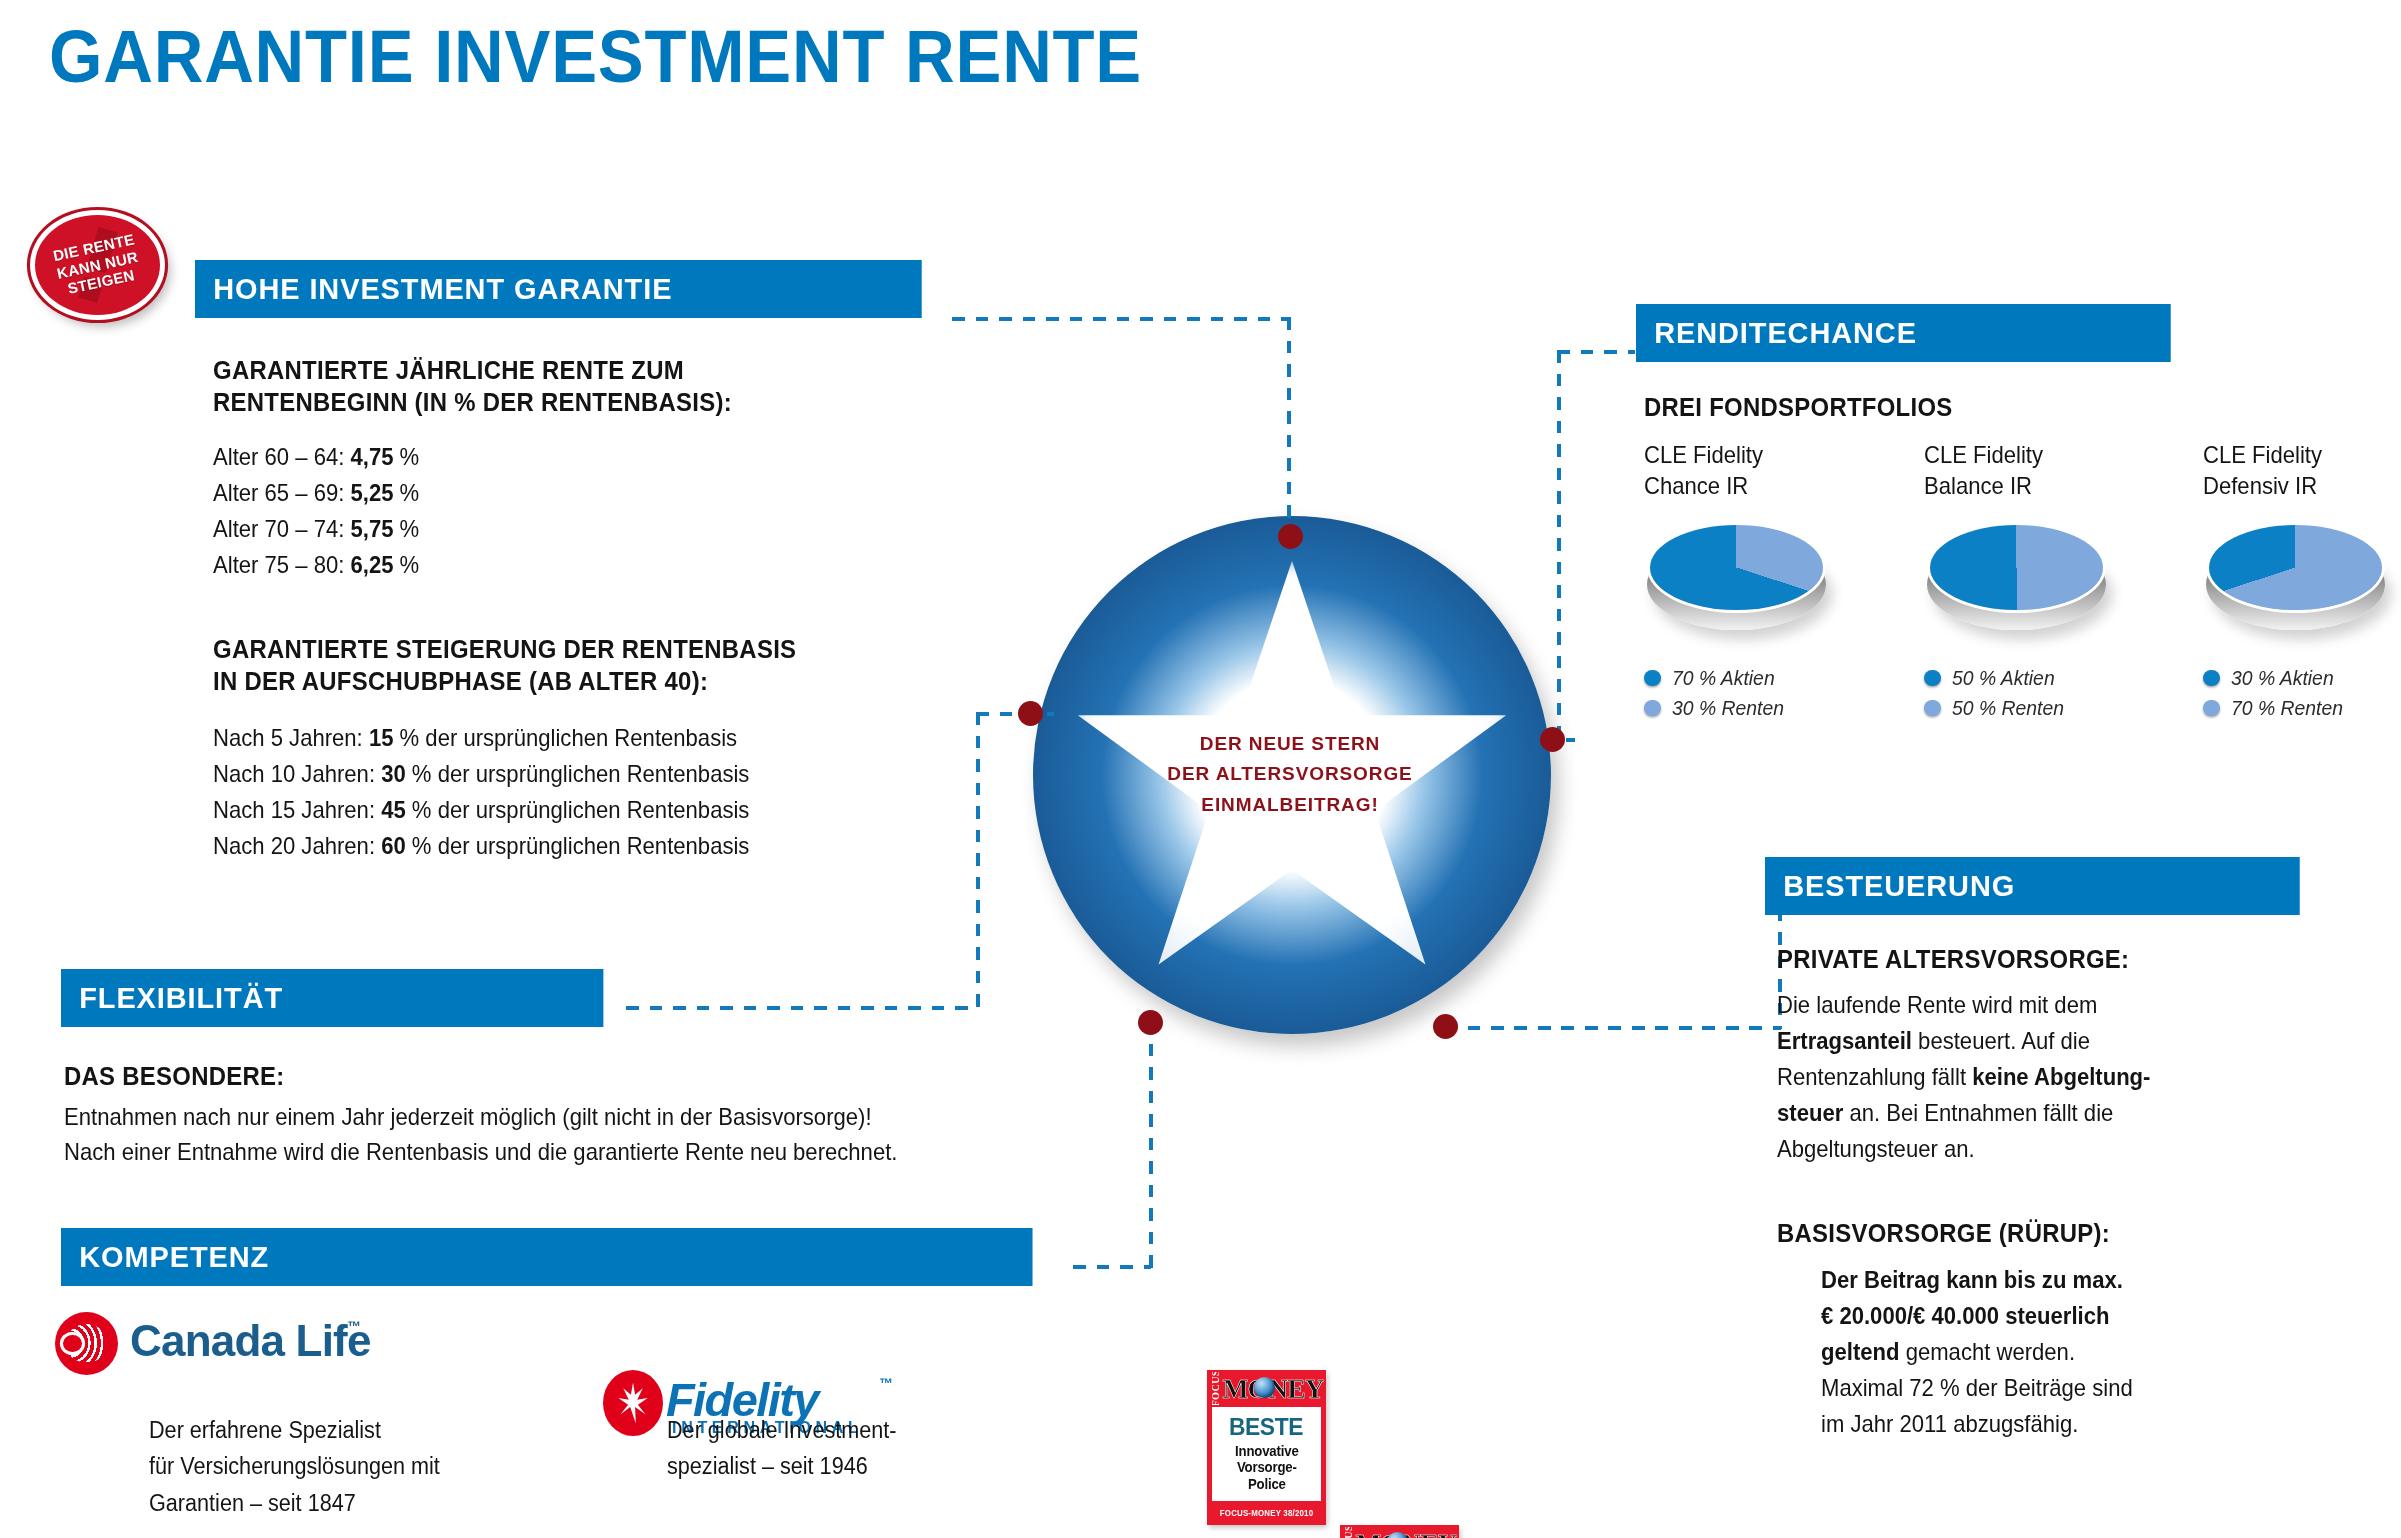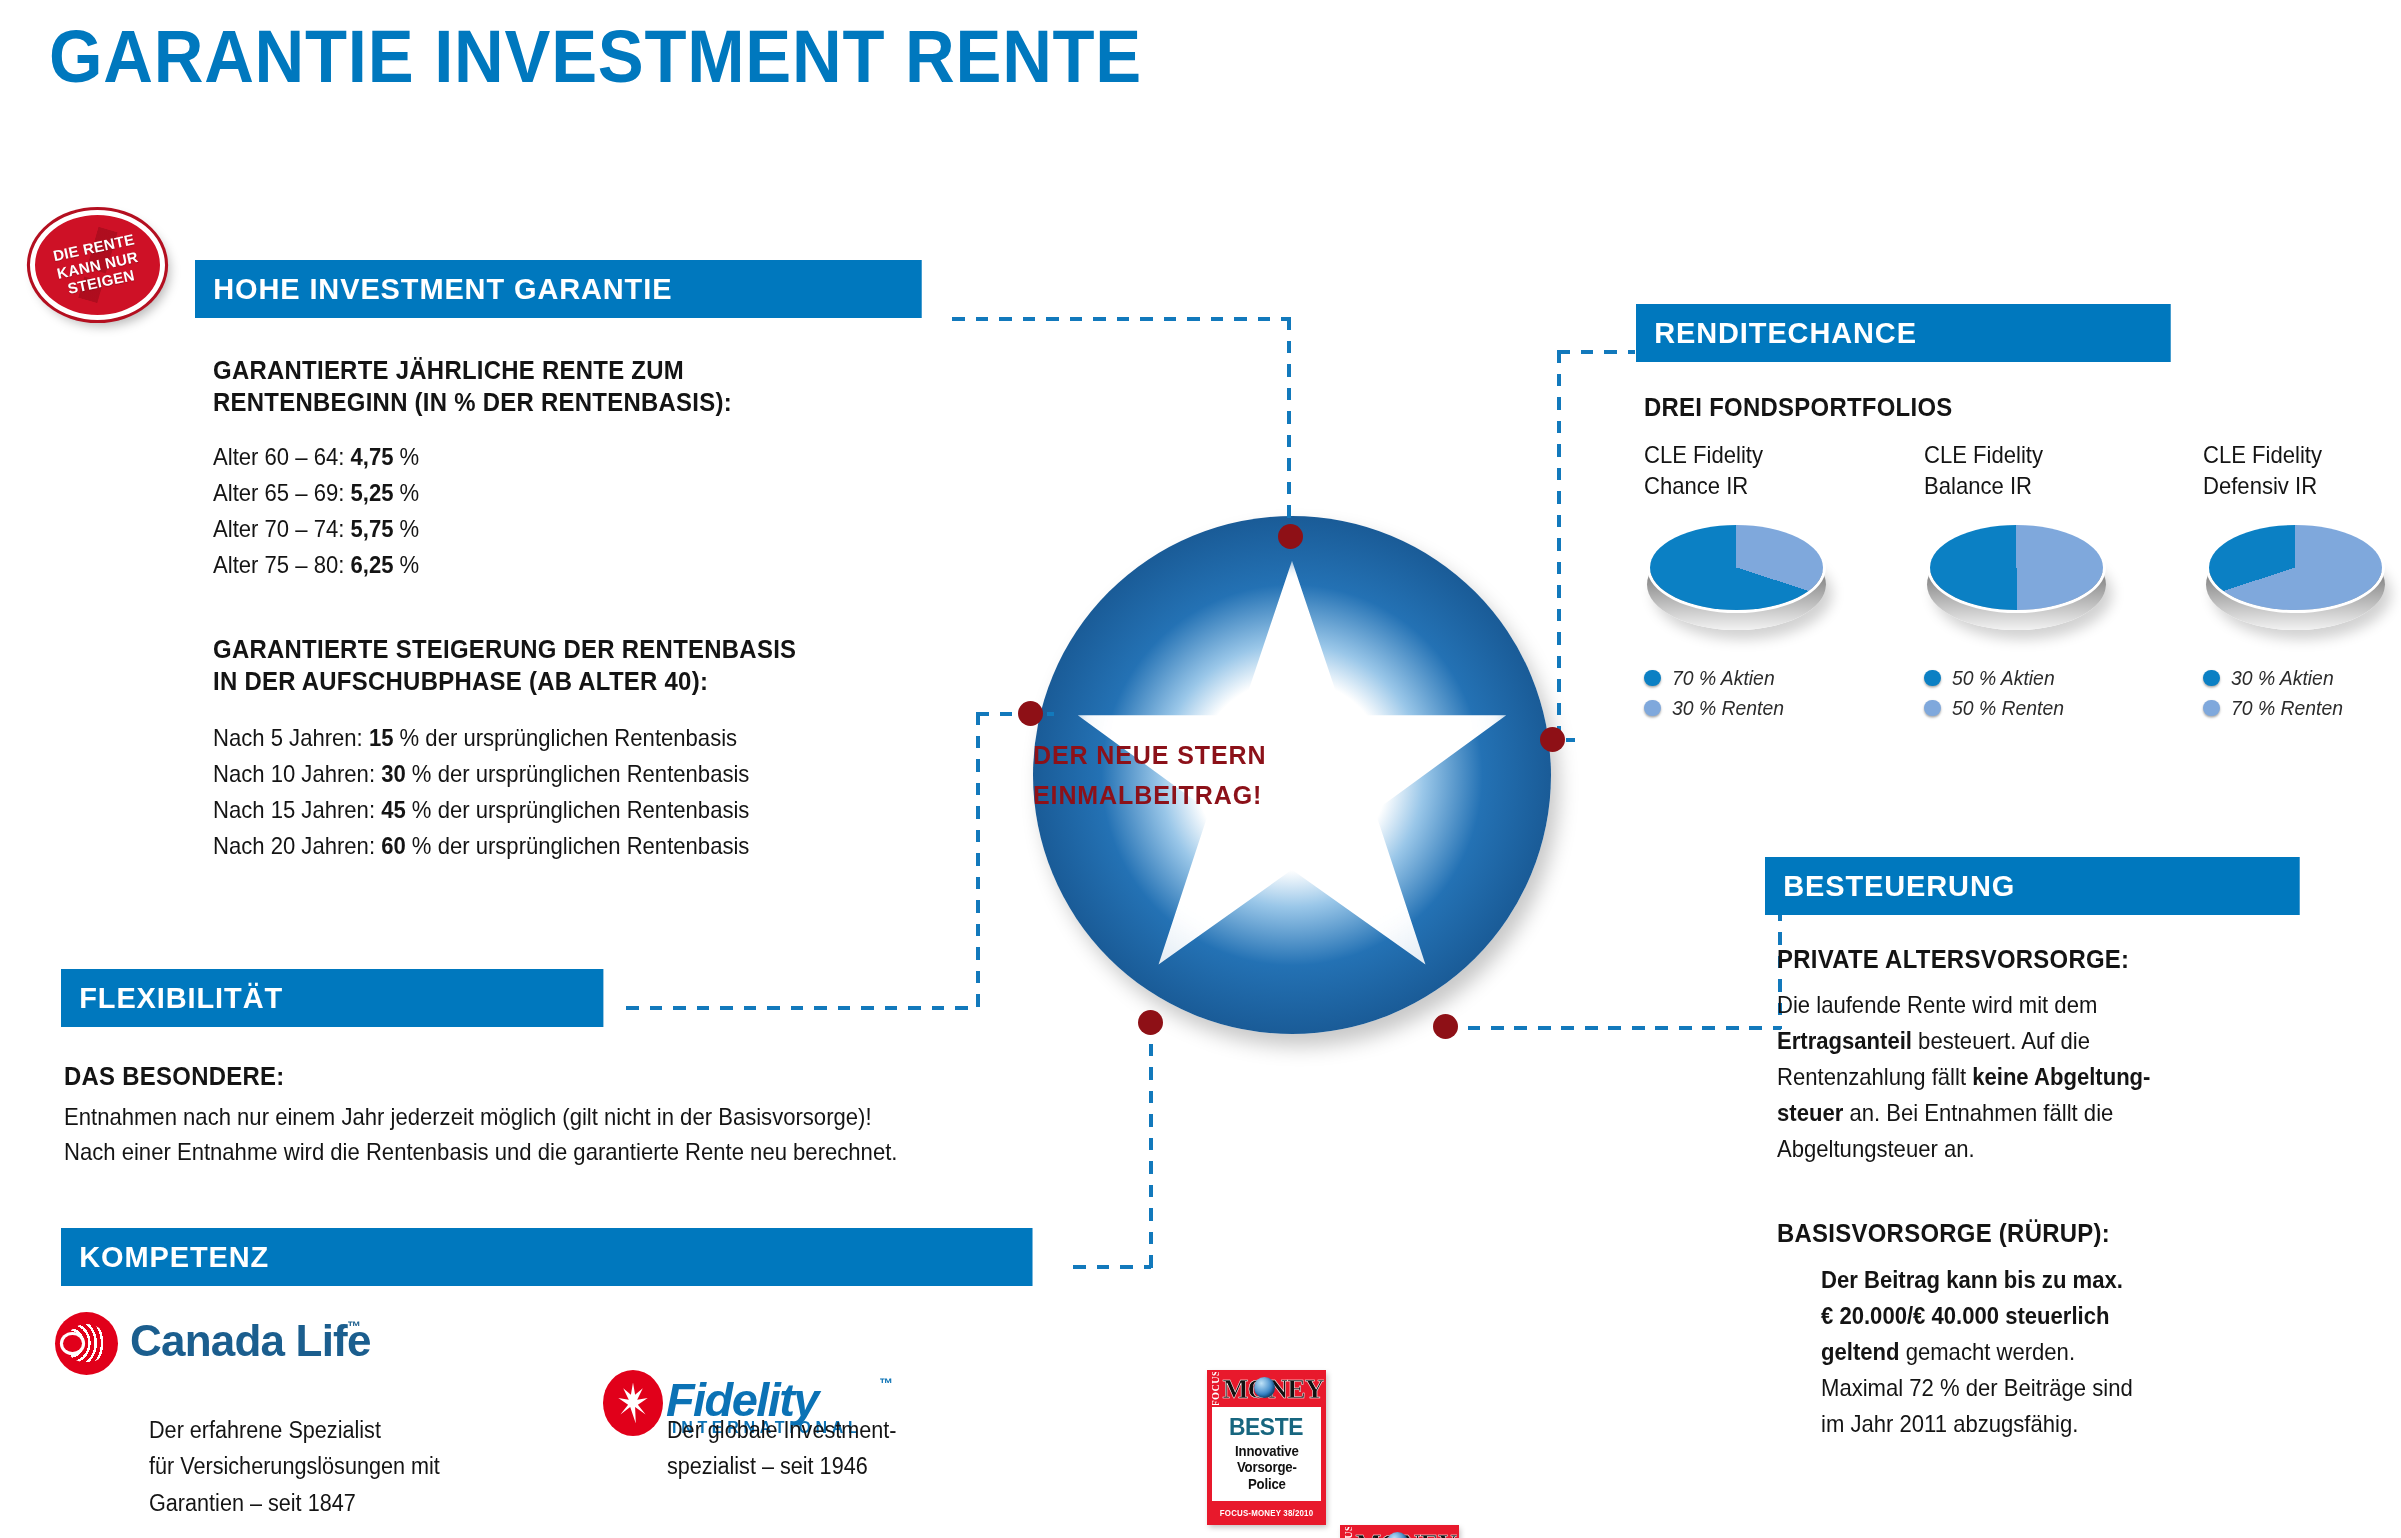--- a/index.html
+++ b/index.html
@@ -82,22 +82,22 @@
   #center-sphere .star {
     position: absolute; left: 50%; top: 51%;
     width: 439px; height: 439px; transform: translate(-50%,-50%);
     background: radial-gradient(circle at 50% 45%, #ffffff 0%, #ffffff 58%, rgba(255,255,255,.85) 78%, rgba(255,255,255,.25) 100%);
     clip-path: polygon(50% 0%, 61.8% 35.2%, 98.8% 35.2%, 68.9% 57.0%, 80.4% 92.0%, 50% 70.4%, 19.6% 92.0%, 31.1% 57.0%, 1.2% 35.2%, 38.2% 35.2%);
     filter: blur(7.8px);
   }
   #center-sphere .ctext {
     position: absolute; left: 0; right: 4px; top: 50%;
     transform: translateY(-50%);
-    text-align: left; color: #8C1119;
-    font-weight: bold; font-size: 25px; line-height: 1.60;
+    text-align: center; color: #8C1119;
+    font-weight: bold; font-size: 19px; line-height: 1.60;
     letter-spacing: 0.9px;
   }
 
   
   .node {
     width: 25px; height: 25px; border-radius: 50%;
     background: #8E1016;
   }
   .dline-h, .dline-v { background-repeat: repeat; }
   .dline-h {
@@ -338,20 +338,21 @@
 </div>
 <div class="abs logo-cap" style="left:667px;top:1412px;width:408px;white-space:pre-line;">Der globale Investment-
 spezialist – seit 1946</div>
 
 <div class="abs" id="center-sphere">
   <div class="starwrap">
       <div class="star"></div>
     </div>
   <div class="ctext">
     <div>DER NEUE STERN</div>
+    <div>DER ALTERSVORSORGE</div>
     <div>EINMALBEITRAG!</div>
   </div>
 </div>
 
 <div class="abs dline-h" style="left:952px;top:317px;width:339px;"></div>
 <div class="abs dline-v" style="left:1287px;top:317px;height:220px;"></div>
 <div class="abs node" style="left:1278px;top:524px;"></div>
 
 <div class="abs dline-h" style="left:626px;top:1006px;width:353px;"></div>
 <div class="abs dline-v" style="left:976px;top:712px;height:297px;"></div>

